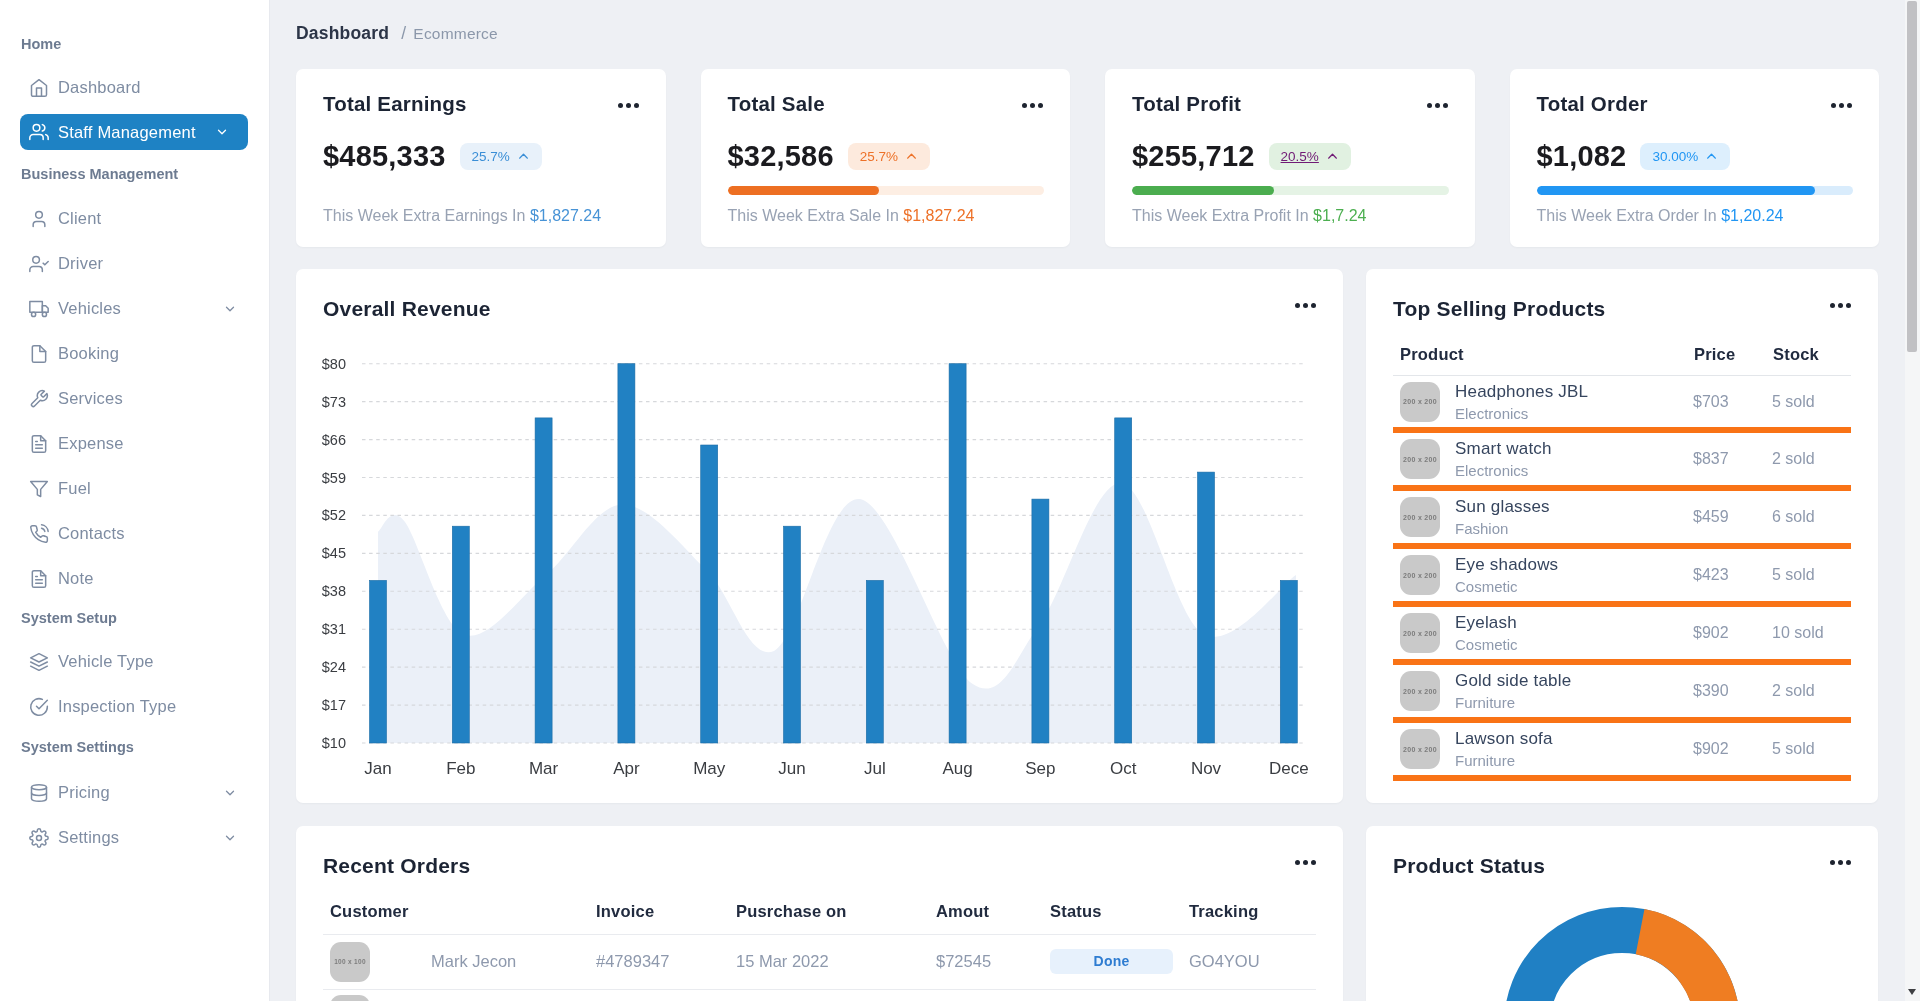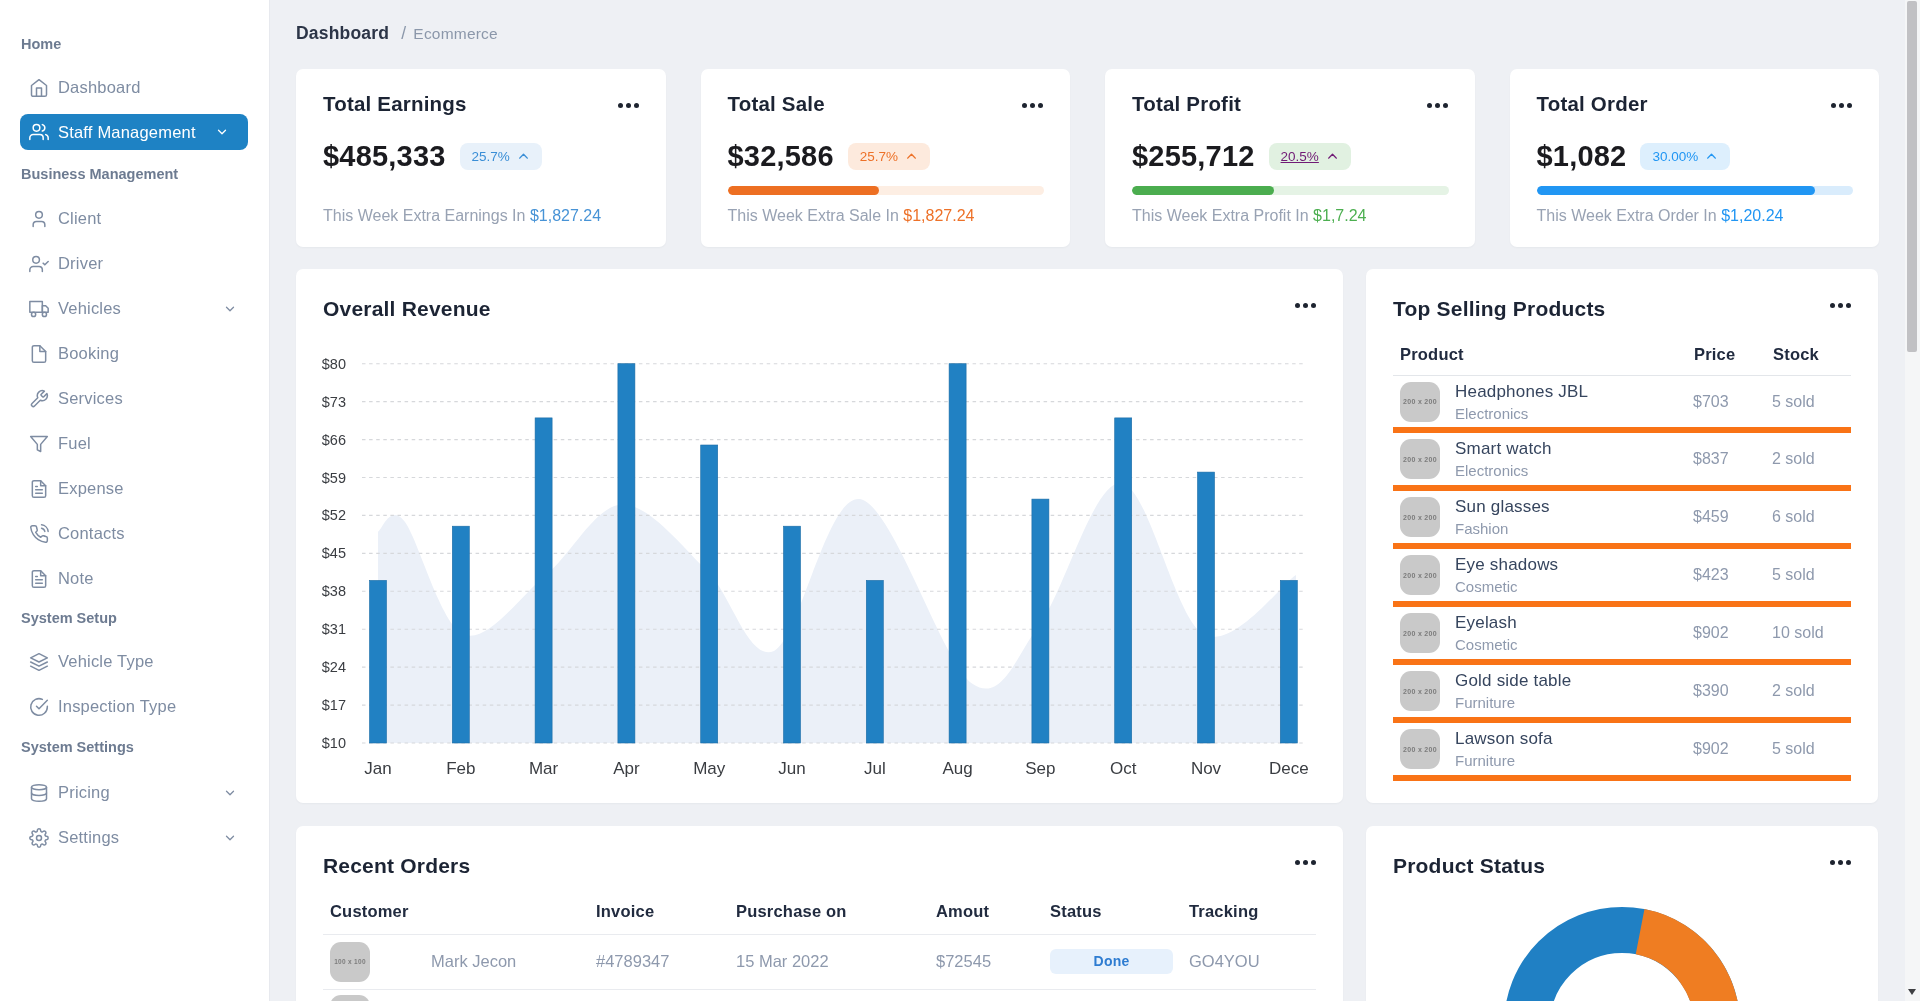--- a/index.html
+++ b/index.html
@@ -113,33 +113,33 @@
     Booking
   </div>
   <div class="item">
     <svg viewBox="0 0 24 24" fill="none" stroke="currentColor" stroke-width="1.8" stroke-linecap="round" stroke-linejoin="round">
         <path d="M14.7 6.3a1 1 0 0 0 0 1.4l1.6 1.6a1 1 0 0 0 1.4 0l3.77-3.77a6 6 0 0 1-7.94 7.94l-6.91 6.91a2.12 2.12 0 0 1-3-3l6.91-6.91a6 6 0 0 1 7.94-7.94l-3.76 3.76z"></path>
       </svg>
     Services
   </div>
   <div class="item">
     <svg viewBox="0 0 24 24" fill="none" stroke="currentColor" stroke-width="1.8" stroke-linecap="round" stroke-linejoin="round">
-        <path d="M22 3H2l8 9.46V19l4 2v-8.54L22 3z"></path>
-      </svg>
-    Fuel
-  </div>
-  <div class="item">
-    <svg viewBox="0 0 24 24" fill="none" stroke="currentColor" stroke-width="1.8" stroke-linecap="round" stroke-linejoin="round">
         <path d="M14 2H6a2 2 0 0 0-2 2v16a2 2 0 0 0 2 2h12a2 2 0 0 0 2-2V8z"></path>
         <path d="M14 2v6h6"></path>
         <path d="M16 13H8"></path>
         <path d="M16 17H8"></path>
         <path d="M10 9H8"></path>
       </svg>
     Expense
+  </div>
+  <div class="item">
+    <svg viewBox="0 0 24 24" fill="none" stroke="currentColor" stroke-width="1.8" stroke-linecap="round" stroke-linejoin="round">
+        <path d="M22 3H2l8 9.46V19l4 2v-8.54L22 3z"></path>
+      </svg>
+    Fuel
   </div>
   <div class="item">
     <svg viewBox="0 0 24 24" fill="none" stroke="currentColor" stroke-width="1.8" stroke-linecap="round" stroke-linejoin="round">
         <path d="M15.05 5A5 5 0 0 1 19 8.95M15.05 1A9 9 0 0 1 23 8.94m-1 7.98v3a2 2 0 0 1-2.18 2 19.79 19.79 0 0 1-8.63-3.07 19.5 19.5 0 0 1-6-6 19.79 19.79 0 0 1-3.07-8.67A2 2 0 0 1 4.11 2h3a2 2 0 0 1 2 1.72 12.84 12.84 0 0 0 .7 2.81 2 2 0 0 1-.45 2.11L8.09 9.91a16 16 0 0 0 6 6l1.27-1.27a2 2 0 0 1 2.11-.45 12.84 12.84 0 0 0 2.81.7A2 2 0 0 1 22 16.92z"></path>
       </svg>
     Contacts
   </div>
   <div class="item">
     <svg viewBox="0 0 24 24" fill="none" stroke="currentColor" stroke-width="1.8" stroke-linecap="round" stroke-linejoin="round">
         <path d="M14 2H6a2 2 0 0 0-2 2v16a2 2 0 0 0 2 2h12a2 2 0 0 0 2-2V8z"></path>

